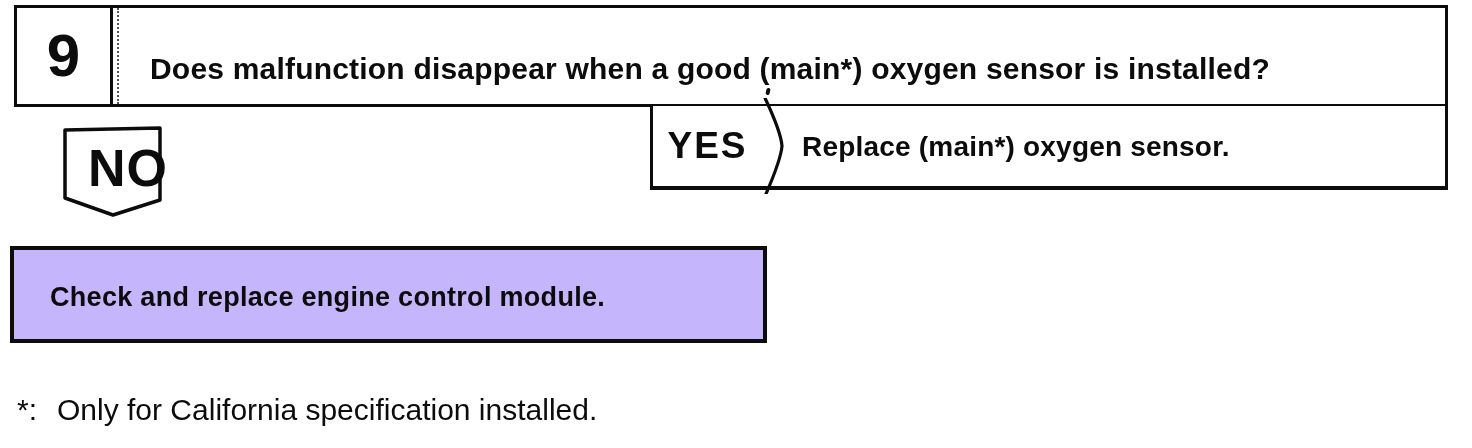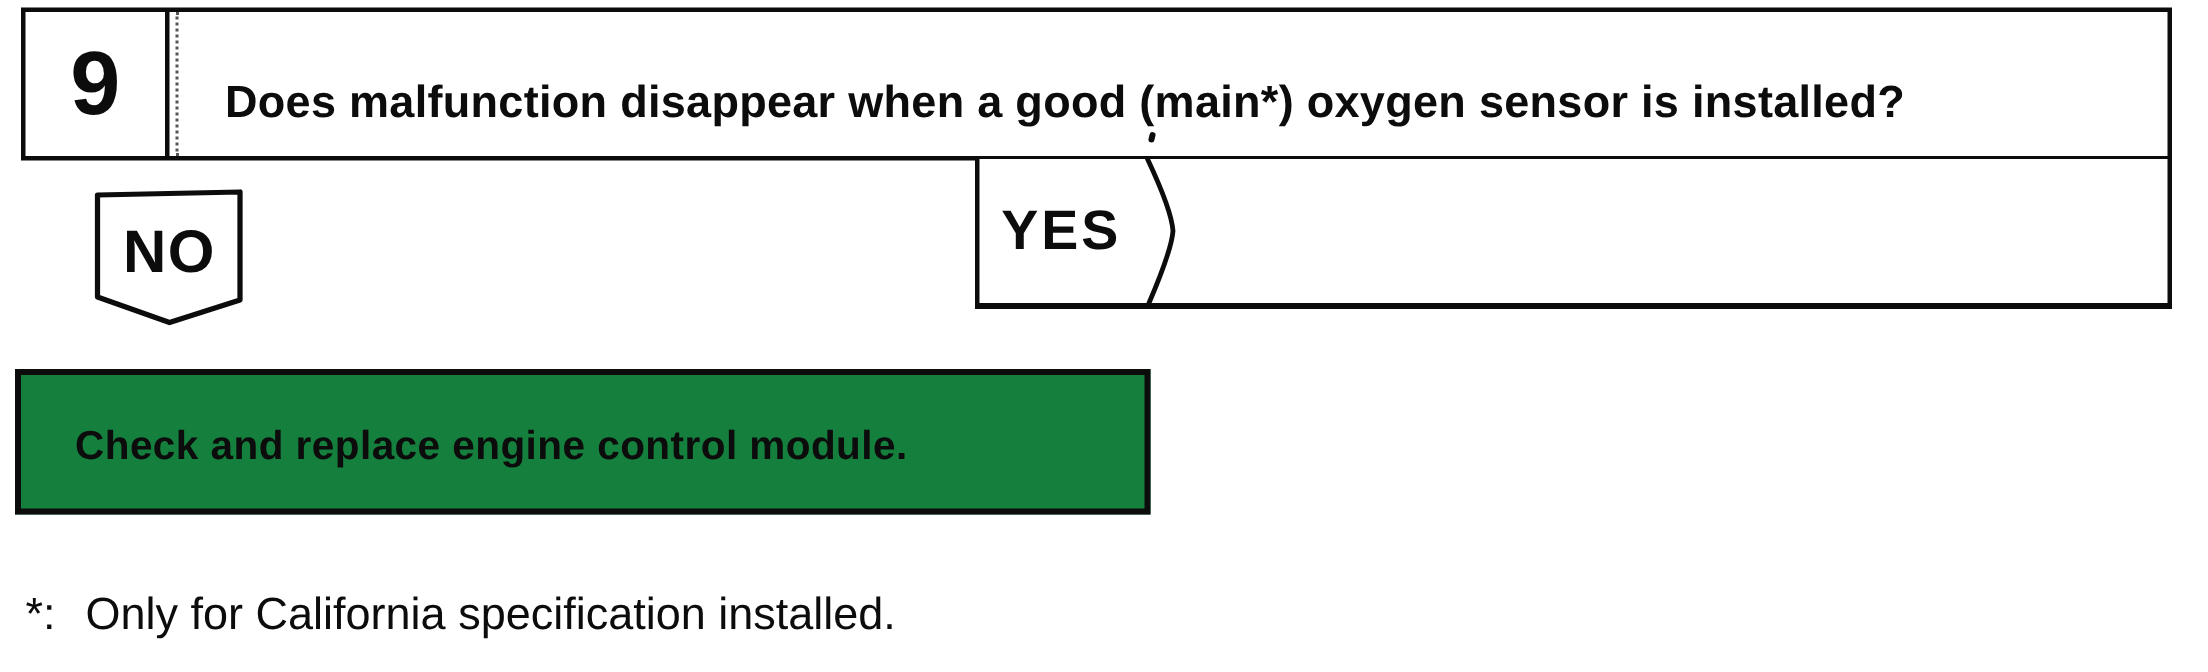--- a/index.html
+++ b/index.html
@@ -62,37 +62,37 @@
   
   .no-shape {
     position: absolute;
     left: 61px;
     top: 124px;
     width: 104px;
     height: 96px;
   }
   .no-label {
     position: absolute;
-    left: 61px;
+    left: 76px;
     top: 148px;
     width: 104px;
     text-align: center;
-    font-size: 40px;
+    font-size: 52px;
     font-weight: bold;
     line-height: 41px;
     letter-spacing: 1px;
   }
 
   
   .yes-strip {
     position: absolute;
     left: 650px;
     top: 106px;
     width: 798px;
-    height: 100px;
+    height: 84px;
     box-sizing: border-box;
     border-left: 3px solid #0c0c0c;
     border-right: 3px solid #0c0c0c;
     border-bottom: 4px solid #0c0c0c;
     display: flex;
     align-items: center;
     background: #ffffff;
   }
   .yes-label {
     width: 109px;
@@ -120,21 +120,21 @@
     position: absolute;
     left: 10px;
     top: 246px;
     width: 757px;
     height: 97px;
     box-sizing: border-box;
     border: 4px solid #0c0c0c;
     display: flex;
     align-items: center;
     padding-left: 36px;
-    background: #15803d;
+    background: #c4b5fd;
   }
   .no-action-text {
     font-size: 27px;
     font-weight: bold;
     padding-top: 6px;
     letter-spacing: 0.3px;
   }
 
   
   .footnote {
@@ -180,20 +180,21 @@
   <svg class="no-shape" viewBox="0 0 104 96" aria-hidden="true">
     <path d="M4 6 L99 4 L99 76 L52 91 L4 74 Z" fill="#ffffff" stroke="#0c0c0c" stroke-width="3.5" stroke-linejoin="round"></path>
   </svg>
   <div class="no-label">NO</div>
 
   <div class="yes-strip">
     <div class="yes-label">YES</div>
     <svg class="yes-chevron" viewBox="0 0 26 96" aria-hidden="true">
       <path d="M3 0 Q19 34 20 48 Q19 61 4 96" fill="none" stroke="#0c0c0c" stroke-width="3.2" stroke-linecap="round"></path>
     </svg>
+    <div class="yes-action">Replace (main*) oxygen sensor.</div>
   </div>
 
   <div class="no-action-box">
     <span class="no-action-text">Check and replace engine control module.</span>
   </div>
 
   <div class="footnote">
     <span class="footnote-marker">*:</span>
     <span class="footnote-text">Only for California specification installed.</span>
   </div>

